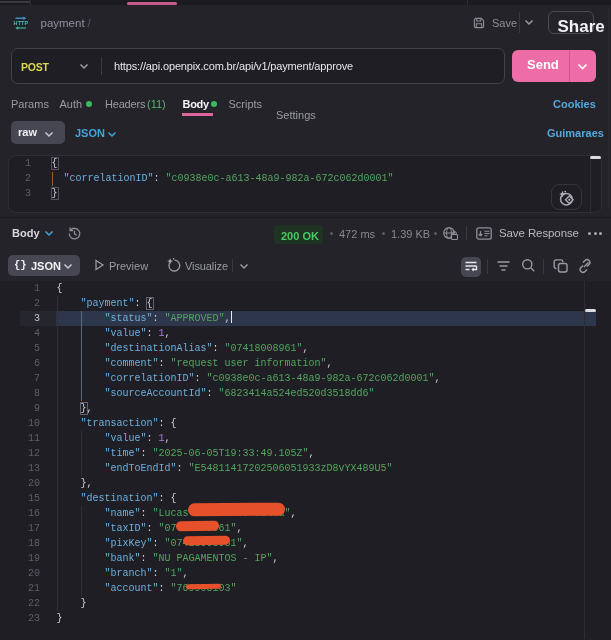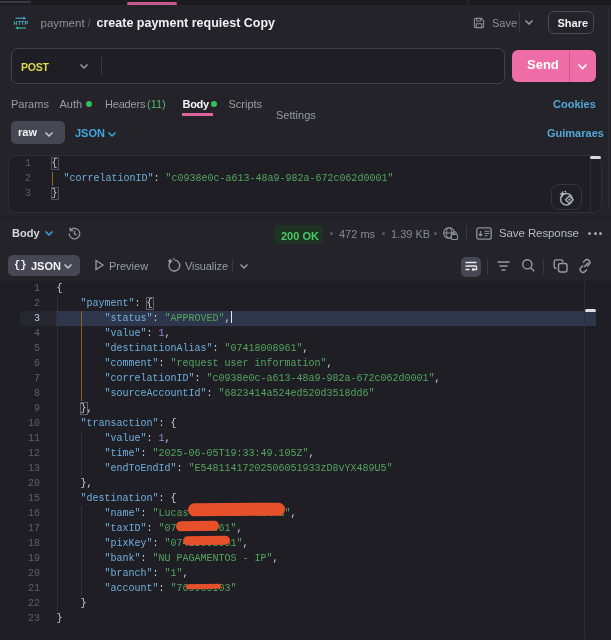--- a/index.html
+++ b/index.html
@@ -27,40 +27,40 @@
 
   <svg class="abs" style="left:13px;top:15px;" width="16" height="16" viewBox="0 0 16 16">
     <path d="M2.5 3.2 h8.5" stroke="#4a9fd8" stroke-width="1.2" fill="none"></path>
     <path d="M10.4 1.4 L13.2 3.2 L10.4 5 Z" fill="#4a9fd8"></path>
     <path d="M13 13 h-8.5" stroke="#35b393" stroke-width="1.2" fill="none"></path>
     <path d="M5.1 11.2 L2.3 13 L5.1 14.8 Z" fill="#35b393"></path>
     <text x="0.6" y="10.2" font-family="Liberation Sans" font-size="5.4" font-weight="bold" fill="#49b8c4" textLength="14.5">HTTP</text>
   </svg>
   <div class="abs" style="left:40.5px;top:17px;font-size:11.5px;color:#9191a0;text-align:right;">payment</div>
   <div class="abs" style="left:87.5px;top:17px;font-size:11.5px;color:#5c5c66;">/</div>
-  <div class="abs" style="left:96.5px;top:16px;font-size:12.5px;font-weight:bold;color:#f0f0f4;">create payment requiest Copy</div>
 
   <svg class="abs" style="left:473px;top:17px;" width="12" height="12" viewBox="0 0 13 13">
     <path d="M1.5 3 a1.5 1.5 0 0 1 1.5-1.5 h6 l2.5 2.5 v6 a1.5 1.5 0 0 1 -1.5 1.5 h-7 a1.5 1.5 0 0 1 -1.5 -1.5 Z" fill="none" stroke="#8f8f99" stroke-width="1.2"></path>
     <path d="M4 1.8 v2.6 h4.4 v-2.6 M3.6 11.4 v-4 h5.8 v4" fill="none" stroke="#8f8f99" stroke-width="1.1"></path>
   </svg>
   <div class="abs" style="left:492px;top:17px;font-size:11px;color:#8f8f99;">Save</div>
   <div class="abs" style="left:519px;top:12px;width:1px;height:21px;background:#38383f;"></div>
   <svg class="abs" style="left:524px;top:19px;" width="10" height="7" viewBox="0 0 10 7">
       <path class="chev" d="M1.5 1.5 L5 5 L8.5 1.5"></path>
     </svg>
   <div class="abs" style="left:548px;top:11px;width:46px;height:23px;border:1px solid #4a4a52;border-radius:6px;"></div>
-  <div class="abs" style="left:557.5px;top:16.5px;font-size:11px;font-weight:bold;color:#f2f2f5;">Share</div>
+  <div class="abs" style="left:557.5px;top:16.5px;font-size:17px;font-weight:bold;color:#f2f2f5;">Share</div>
 
   <div class="abs" style="left:11px;top:48px;width:494px;height:36px;border:1px solid #41414c;border-radius:7px;background:#1e1e24;"></div>
   <div class="abs" style="left:21px;top:60.5px;font-size:10.5px;font-weight:bold;color:#dcd94e;letter-spacing:-0.2px;">POST</div>
   <svg class="abs" style="left:79px;top:63px;" width="10" height="7" viewBox="0 0 10 7">
       <path class="chev" d="M1.5 1.5 L5 5 L8.5 1.5"></path>
     </svg>
   <div class="abs" style="left:101px;top:57px;width:1px;height:18px;background:#3a3a45;"></div>
+  <div class="abs" style="left:114px;top:60px;font-size:11px;color:#e6e6ea;letter-spacing:-0.15px;">https://api.openpix.com.br/api/v1/payment/approve</div>
   <div class="abs" style="left:512px;top:50px;width:84px;height:32px;background:#ee6da6;border-radius:6px;"></div>
   <div class="abs" style="left:569px;top:50px;width:1px;height:32px;background:#d4578c;"></div>
   <div class="abs" style="left:527px;top:56.5px;font-size:13px;font-weight:bold;color:#fff;">Send</div>
   <svg class="abs" style="left:577px;top:63px;" width="11" height="8" viewBox="0 0 11 8">
       <path d="M1.5 1.5 L5.5 5.5 L9.5 1.5" stroke="#fff" stroke-width="1.6" fill="none"></path>
     </svg>
 
   <div class="abs" style="left:11px;top:98px;font-size:11px;color:#9b9ba4;">Params</div>
   <div class="abs" style="left:59.5px;top:98px;font-size:11px;color:#9b9ba4;">Auth</div>
   <div class="abs" style="left:85.5px;top:100.5px;width:6.5px;height:6.5px;border-radius:50%;background:#36bd62;"></div>

